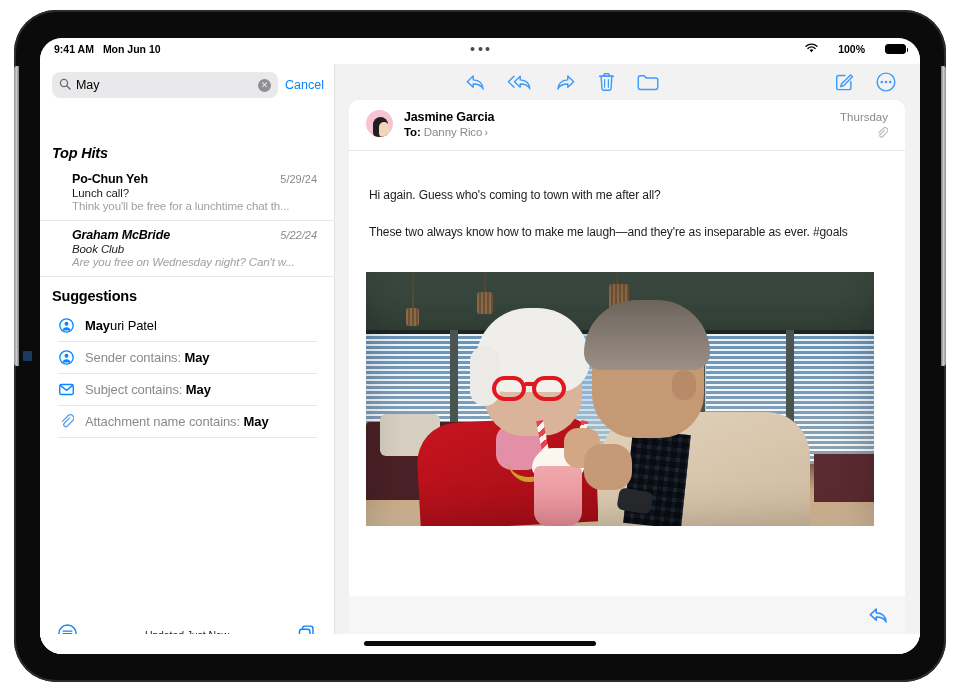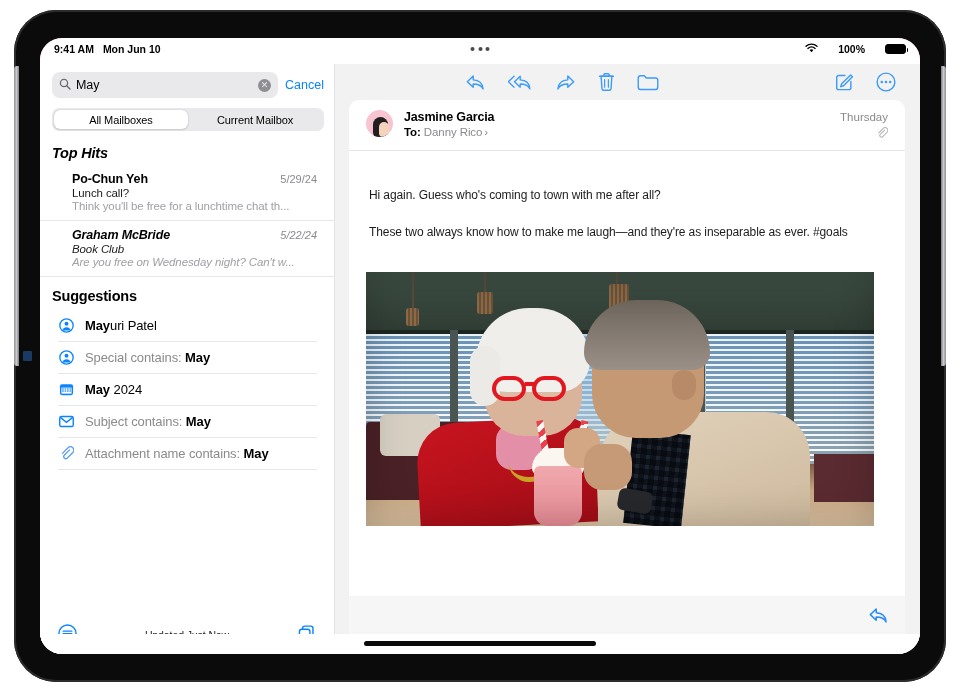--- a/index.html
+++ b/index.html
@@ -513,24 +513,20 @@
                 <circle cx="5" cy="5" r="3.6" stroke="#6b6b70" stroke-width="1.3" fill="none"></circle>
                 <line x1="7.7" y1="7.7" x2="11" y2="11" stroke="#6b6b70" stroke-width="1.4" stroke-linecap="round"></line>
               </svg>
             </span>
             <span id="search-value" title="Search">May</span>
             <span class="clear-btn">✕</span>
           </div>
           <span id="cancel-btn">Cancel</span>
         </div>
 
-        <div id="scope-bar">
-          <div class="scope-seg active">All Mailboxes</div>
-          <div class="scope-seg">Current Mailbox</div>
-        </div>
 
         <div class="section-head" id="top-hits-head">Top Hits</div>
 
         <div id="top-hits-list">
           <div class="hit-row">
             <div class="hit-top">
               <span class="hit-sender">Po-Chun Yeh</span>
               <span class="hit-date">5/29/24</span>
             </div>
             <div class="hit-subject">Lunch call?</div>
@@ -562,42 +558,23 @@
           </div>
 
           <div class="sugg-row">
             <span class="sugg-icon">
               <svg width="15" height="15" viewBox="0 0 16 16">
                 <circle cx="8" cy="8" r="7.1" stroke="#0a84ff" stroke-width="1.4" fill="none"></circle>
                 <circle cx="8" cy="6.2" r="2.1" fill="#0a84ff"></circle>
                 <path d="M3.6 13.2a4.6 4.6 0 0 1 8.8 0z" fill="#0a84ff"></path>
               </svg>
             </span>
-            <span class="sugg-text"><span>Special contains: </span><b>May</b></span>
-          </div>
-
-          <div class="sugg-row">
-            <span class="sugg-icon">
-              <svg width="15" height="15" viewBox="0 0 16 16">
-                <rect x="1" y="2.4" width="14" height="11.6" rx="2.2" fill="#0a84ff"></rect>
-                <rect x="2.6" y="6" width="10.8" height="6.4" fill="#ffffff"></rect>
-                <g fill="#0a84ff">
-                  <rect x="3.4" y="6.8" width="1.7" height="1.3"></rect>
-                    <rect x="6" y="6.8" width="1.7" height="1.3"></rect>
-                  <rect x="8.6" y="6.8" width="1.7" height="1.3"></rect>
-                    <rect x="11.2" y="6.8" width="1.5" height="1.3"></rect>
-                  <rect x="3.4" y="9" width="1.7" height="1.3"></rect>
-                    <rect x="6" y="9" width="1.7" height="1.3"></rect>
-                  <rect x="8.6" y="9" width="1.7" height="1.3"></rect>
-                    <rect x="11.2" y="9" width="1.5" height="1.3"></rect>
-                </g>
-              </svg>
-            </span>
-            <span class="sugg-text"><b>May</b><span class="plain"> 2024</span></span>
-          </div>
+            <span class="sugg-text"><span>Sender contains: </span><b>May</b></span>
+          </div>
+
 
           <div class="sugg-row">
             <span class="sugg-icon">
               <svg width="15" height="15" viewBox="0 0 16 14">
                 <rect x="0.8" y="1.6" width="14.4" height="10.8" rx="1.8" stroke="#0a84ff" stroke-width="1.5" fill="none"></rect>
                 <path d="M1.4 2.6 8 7.8l6.6-5.2" stroke="#0a84ff" stroke-width="1.5" fill="none"></path>
               </svg>
             </span>
             <span class="sugg-text"><span>Subject contains: </span><b>May</b></span>
           </div>

